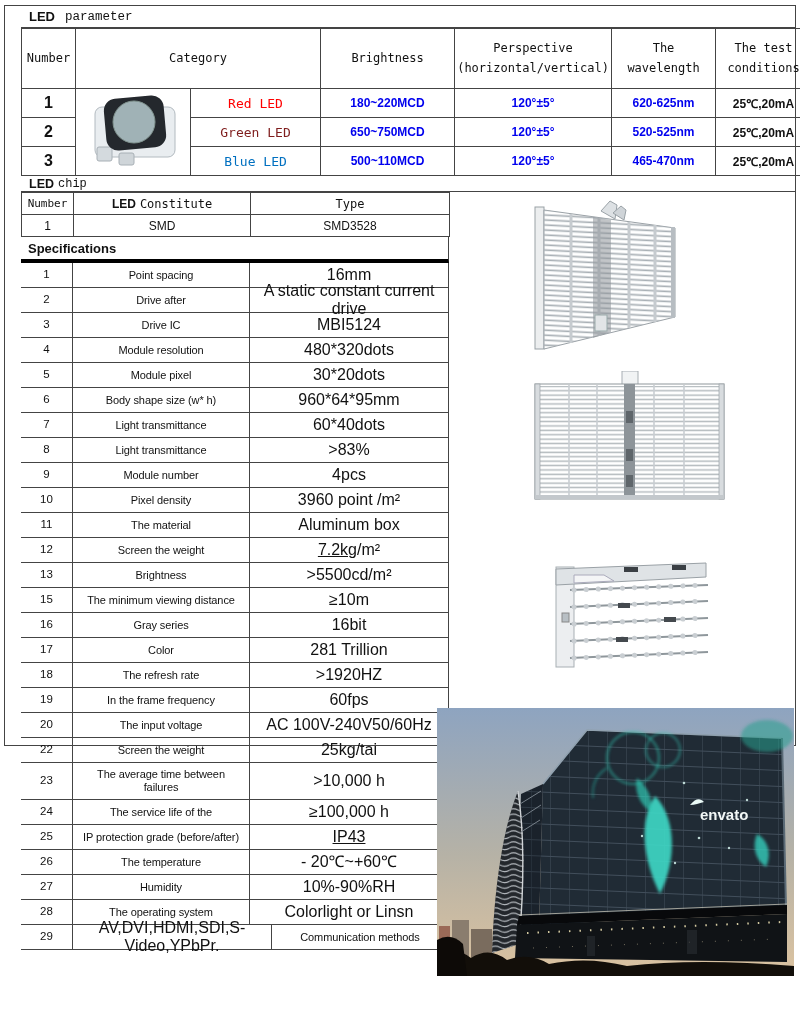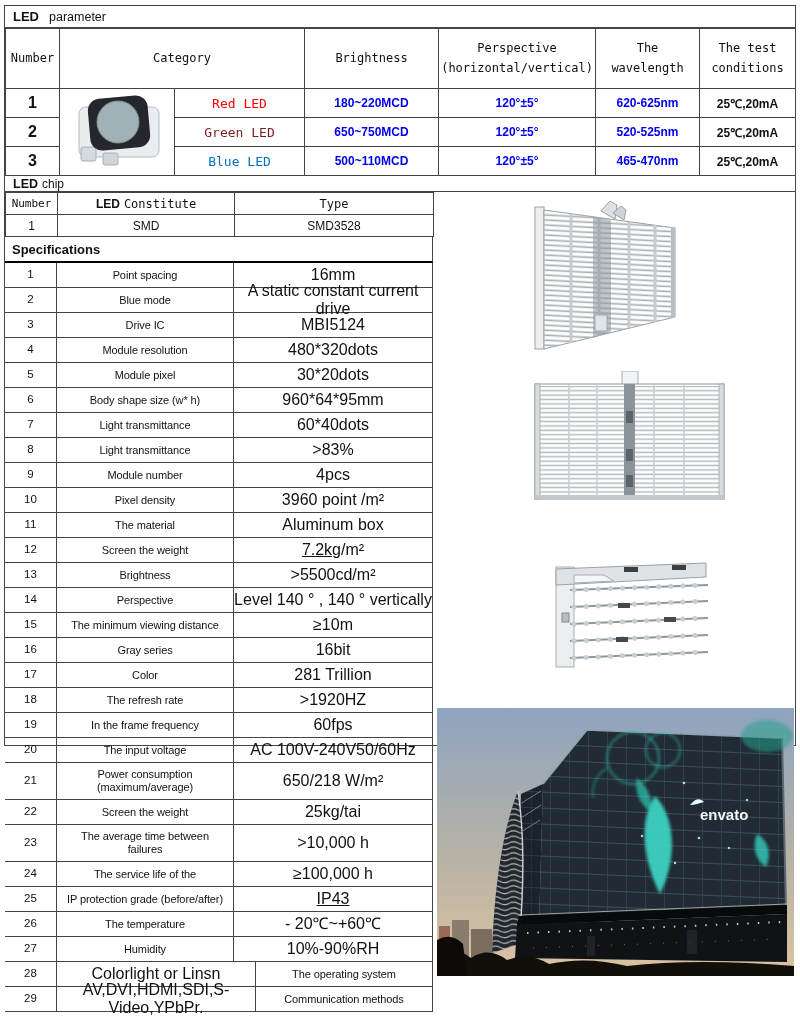--- a/index.html
+++ b/index.html
@@ -1,23 +1,23 @@
 <!DOCTYPE html>
 <html><head>
 <meta charset="utf-8">
 <style>
   html,body{margin:0;padding:0;background:#fff;}
   .page{position:relative;width:800px;height:1018px;background:#fff;overflow:hidden;
         font-family:"Liberation Sans",sans-serif;color:#111;}
   .sheet{position:absolute;left:4px;top:5px;width:792px;height:741px;
-         border:1px solid #444;box-sizing:border-box;background:transparent;}
+         border:1px solid #444;box-sizing:border-box;background:transparent;padding-left:16px;}
 
   .title-row{height:22px;border-bottom:1px solid #444;display:flex;align-items:center;padding-left:8px;box-sizing:border-box;}
   .title-bold{font-weight:bold;font-size:13px;}
-  .title-rest{font-family:Liberation Sans, sans-serif;font-size:12.5px;margin-left:10px;}
+  .title-rest{font-family:Liberation Mono, monospace;font-size:12.5px;margin-left:10px;}
 
   table{border-collapse:collapse;table-layout:fixed;}
   .t1{width:100%;}
   .t1 th,.t1 td{border:1px solid #444;text-align:center;vertical-align:middle;padding:0;overflow:hidden;}
   .t1 th{font-family:"DejaVu Sans Mono",monospace;font-weight:normal;font-size:12px;line-height:1.6;}
   .t1 .hrow{height:60px;}
   .t1 .drow{height:29px;}
   .num-cell{font-weight:bold;font-size:16px;font-family:"Liberation Sans",sans-serif;}
   .cat-cell{font-family:"DejaVu Sans Mono",monospace;font-size:13px;}
   .bluev{color:#0000ee;font-weight:bold;font-size:12px;}
@@ -25,21 +25,21 @@
 
   .chip-title{height:16px;border-bottom:1px solid #444;display:flex;align-items:center;padding-left:8px;box-sizing:border-box;}
   .chip-title .title-bold{font-size:12.5px;}
   .chip-title .title-rest{margin-left:4px;font-size:12px;}
   .t2{width:428px;}
   .t2 th,.t2 td{border:1px solid #444;text-align:center;vertical-align:middle;padding:0;}
   .t2 th{font-family:"DejaVu Sans Mono",monospace;font-weight:normal;font-size:12px;height:21px;}
   .t2 td{font-size:12px;height:21px;}
   .led-inline{font-family:"Liberation Sans",sans-serif;font-weight:bold;font-size:12px;margin-right:4px;}
 
-  .specs-title{width:428px;height:26px;border-right:1px solid #444;border-bottom:2px solid #000000;
+  .specs-title{width:428px;height:26px;border-right:1px solid #444;border-bottom:4px solid #000000;
                box-sizing:border-box;display:flex;align-items:center;padding-left:7px;
                font-weight:bold;font-size:13px;}
   #spec-rows{width:428px;}
   .spec-row{display:flex;height:25px;border-bottom:1px solid #444;box-sizing:border-box;}
   .spec-row.tall{height:37px;}
   .sc{border-right:1px solid #444;box-sizing:border-box;display:flex;align-items:center;justify-content:center;
       text-align:center;line-height:1.15;}
   .sc.num{width:52px;font-size:11.5px;}
   .sc.name{width:177px;font-size:11px;letter-spacing:-0.1px;}
   .sc.val{width:199px;font-size:16px;}
@@ -155,21 +155,21 @@
         <div class="spec-row">
           <div class="sc num">1</div>
           <div class="sc name">
             <span>Point spacing</span>
           </div>
           <div class="sc val">16mm</div>
         </div>
         <div class="spec-row">
           <div class="sc num">2</div>
           <div class="sc name">
-            <span>Blue mode</span>
+            <span>Drive after</span>
           </div>
           <div class="sc val">A static constant current drive</div>
         </div>
         <div class="spec-row">
           <div class="sc num">3</div>
           <div class="sc name">
             <span>Drive IC</span>
           </div>
           <div class="sc val">MBI5124</div>
         </div>
@@ -237,27 +237,20 @@
           <div class="sc val"><span class="uline">7.2kg</span>/m²</div>
         </div>
         <div class="spec-row">
           <div class="sc num">13</div>
           <div class="sc name">
             <span>Brightness</span>
           </div>
           <div class="sc val">&gt;5500cd/m²</div>
         </div>
         <div class="spec-row">
-          <div class="sc num">14</div>
-          <div class="sc name">
-            <span>Perspective</span>
-          </div>
-          <div class="sc val">Level 140 ° , 140 ° vertically</div>
-        </div>
-        <div class="spec-row">
           <div class="sc num">15</div>
           <div class="sc name">
             <span>The minimum viewing distance</span>
           </div>
           <div class="sc val">≥10m</div>
         </div>
         <div class="spec-row">
           <div class="sc num">16</div>
           <div class="sc name">
             <span>Gray series</span>
@@ -284,27 +277,20 @@
             <span>In the frame frequency</span>
           </div>
           <div class="sc val">60fps</div>
         </div>
         <div class="spec-row">
           <div class="sc num">20</div>
           <div class="sc name">
             <span>The input voltage</span>
           </div>
           <div class="sc val">AC 100V-240V50/60Hz</div>
-        </div>
-        <div class="spec-row tall">
-          <div class="sc num">21</div>
-          <div class="sc name">
-            <span>Power consumption<br>(maximum/average)</span>
-          </div>
-          <div class="sc val">650/218 W/m²</div>
         </div>
         <div class="spec-row">
           <div class="sc num">22</div>
           <div class="sc name">
             <span>Screen the weight</span>
           </div>
           <div class="sc val">25kg/tai</div>
         </div>
         <div class="spec-row tall">
           <div class="sc num">23</div>
@@ -338,24 +324,24 @@
         </div>
         <div class="spec-row">
           <div class="sc num">27</div>
           <div class="sc name">
             <span>Humidity</span>
           </div>
           <div class="sc val">10%-90%RH</div>
         </div>
         <div class="spec-row">
           <div class="sc num">28</div>
+          <div class="sc name">
+            <span>The operating system</span>
+          </div>
           <div class="sc val">Colorlight or Linsn</div>
-          <div class="sc name">
-            <span>The operating system</span>
-          </div>
         </div>
         <div class="spec-row">
           <div class="sc num">29</div>
           <div class="sc val">AV,DVI,HDMI,SDI,S-Video,YPbPr.</div>
           <div class="sc name">
             <span>Communication methods</span>
           </div>
         </div>
       </div>
   </div>

